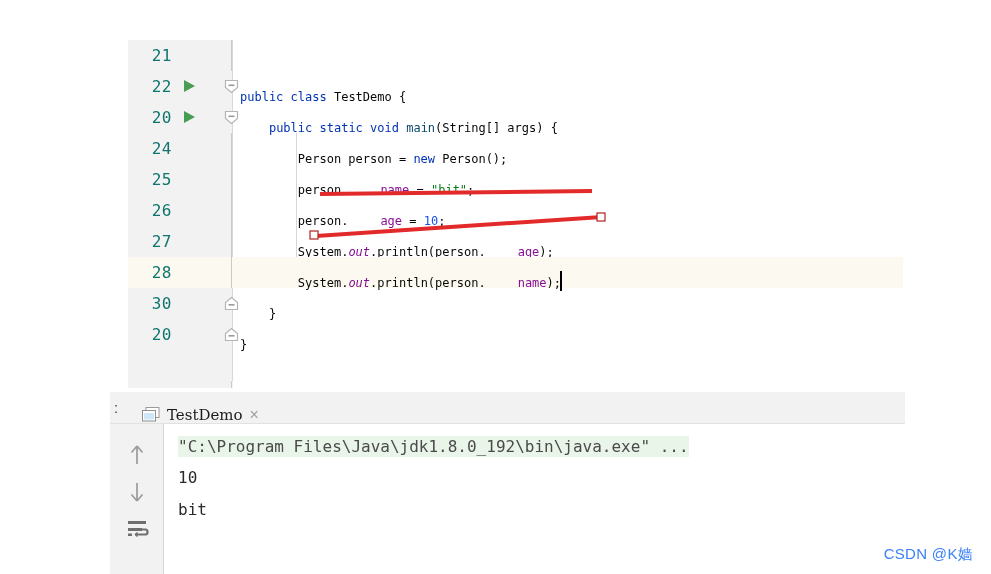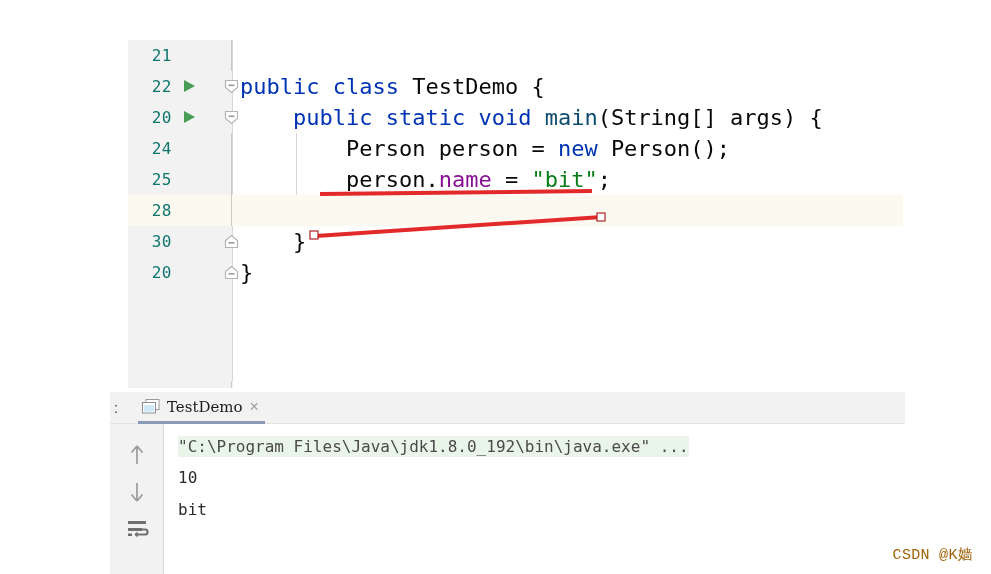--- a/index.html
+++ b/index.html
@@ -81,23 +81,23 @@
     position: absolute;
     left: 168px;
     top: 0;
     width: 1px;
     height: 31px;
     background: #d6d6d6;
   }
   .code-text {
     position: absolute;
     left: 112px;
-    top: 0;
+    top: 11px;
     font-family: "DejaVu Sans Mono", monospace;
-    font-size: 22px;
+    font-size: 12px;
     color: #080808;
     white-space: pre;
   }
   .hl-line {
     position: absolute;
     left: 105px;
     top: 0;
     width: 670px;
     height: 31px;
     background: #fcfaf0;
@@ -107,21 +107,21 @@
     left: 0;
     top: 0;
     width: 105px;
     height: 31px;
     background: #fcfaf0;
   }
 
   .kw   { color: #0033b3; }
   .tname{ color: #080808; }
   .meth { color: #0c4a6e; }
-  .fld  { color: #871094; }
+  .fld  { color: #871094; margin-left: 32px; }
   .fldi { color: #871094; font-style: italic; }
   .str  { color: #067d17; }
   .num  { color: #1750eb; }
 
   .caret {
     display: inline-block;
     width: 2px;
     height: 20px;
     background: #000000;
     vertical-align: -4px;
@@ -178,21 +178,21 @@
     left: 114px;
     top: 9px;
     color: #444444;
     font-size: 15px;
     font-family: "Liberation Sans", sans-serif;
     line-height: 14px;
   }
   #console-tab {
     position: absolute;
     left: 138px;
-    top: 0;
+    top: 8px;
     height: 32px;
     display: flex;
     align-items: center;
     gap: 7px;
     border-bottom: 3px solid #8a9cb5;
     box-sizing: border-box;
     padding: 0 6px 0 4px;
   }
   #console-tab .tab-label {
     font-family: "DejaVu Serif", serif;
@@ -241,22 +241,22 @@
     background: #eaf5e9;
     color: #4a4a4a;
     padding: 1px 0;
   }
 
   
   #watermark {
     position: absolute;
     right: 18px;
     bottom: 10px;
-    color: #a16207;
-    font-family: Liberation Mono, monospace;
+    color: #3b82f6;
+    font-family: Liberation Sans, sans-serif;
     font-size: 15px;
     letter-spacing: 0.3px;
   }
 </style>
 </head>
 <body>
 
 <div id="editor-pane">
   <div id="gutter"></div>
   <div id="code-rows">
@@ -264,21 +264,23 @@
       <div class="code-row"><span class="ln">22</span><div class="run-arrow"></div><div class="fold-mark"><svg width="15" height="15" viewBox="0 0 15 15" xmlns="http://www.w3.org/2000/svg">
             <path d="M1.5 1.5 H13.5 V8.5 L7.5 13.5 L1.5 8.5 Z" fill="#ffffff" stroke="#b4b4b4" stroke-width="1.2"></path>
             <rect x="4.5" y="5.5" width="6" height="1.6" fill="#9a9a9a"></rect>
           </svg></div><div class="code-text"><span class="kw">public </span><span class="kw">class </span><span class="tname">TestDemo {</span></div></div>
       <div class="code-row"><span class="ln">20</span><div class="run-arrow"></div><div class="fold-mark" style="left: 96px;"><svg width="15" height="15" viewBox="0 0 15 15" xmlns="http://www.w3.org/2000/svg">
             <path d="M1.5 1.5 H13.5 V8.5 L7.5 13.5 L1.5 8.5 Z" fill="#ffffff" stroke="#b4b4b4" stroke-width="1.2"></path>
             <rect x="4.5" y="5.5" width="6" height="1.6" fill="#9a9a9a"></rect>
           </svg></div><div class="code-text">    <span class="kw">public </span><span class="kw">static </span><span class="kw">void </span><span class="meth">main</span>(String[] args) {</div></div>
       <div class="code-row"><span class="ln">24</span><div class="vline"></div><div class="indent-guide"></div><div class="code-text">        Person person = <span class="kw">new </span>Person();</div></div>
       <div class="code-row"><span class="ln">25</span><div class="vline"></div><div class="indent-guide"></div><div class="code-text">        person.<span class="fld">name</span> = <span class="str">"bit"</span>;</div></div>
-      <div class="code-row"><div class="hl-gutter"></div><div class="hl-line"></div><span class="ln">28</span><div class="vline"></div></div>
+      <div class="code-row"><span class="ln">26</span><div class="vline"></div><div class="indent-guide"></div><div class="code-text">        person.<span class="fld">age</span> = <span class="num">10</span>;</div></div>
+      <div class="code-row"><span class="ln">27</span><div class="vline"></div><div class="indent-guide"></div><div class="code-text">        System.<span class="fldi">out</span>.println(person.<span class="fld">age</span>);</div></div>
+      <div class="code-row"><div class="hl-gutter"></div><div class="hl-line"></div><span class="ln">28</span><div class="vline"></div><div class="code-text">        System.<span class="fldi">out</span>.println(person.<span class="fld">name</span>);<span class="caret"></span></div></div>
       <div class="code-row"><span class="ln">30</span><div class="fold-mark"><svg width="15" height="15" viewBox="0 0 15 15" xmlns="http://www.w3.org/2000/svg">
             <path d="M1.5 13.5 H13.5 V6.5 L7.5 1.5 L1.5 6.5 Z" fill="#ffffff" stroke="#b4b4b4" stroke-width="1.2"></path>
             <rect x="4.5" y="8" width="6" height="1.6" fill="#9a9a9a"></rect>
           </svg></div><div class="code-text">    }</div></div>
       <div class="code-row"><span class="ln">20</span><div class="fold-mark"><svg width="15" height="15" viewBox="0 0 15 15" xmlns="http://www.w3.org/2000/svg">
             <path d="M1.5 13.5 H13.5 V6.5 L7.5 1.5 L1.5 6.5 Z" fill="#ffffff" stroke="#b4b4b4" stroke-width="1.2"></path>
             <rect x="4.5" y="8" width="6" height="1.6" fill="#9a9a9a"></rect>
           </svg></div><div class="code-text">}</div></div>
     </div>
   <div id="clipped-row">

